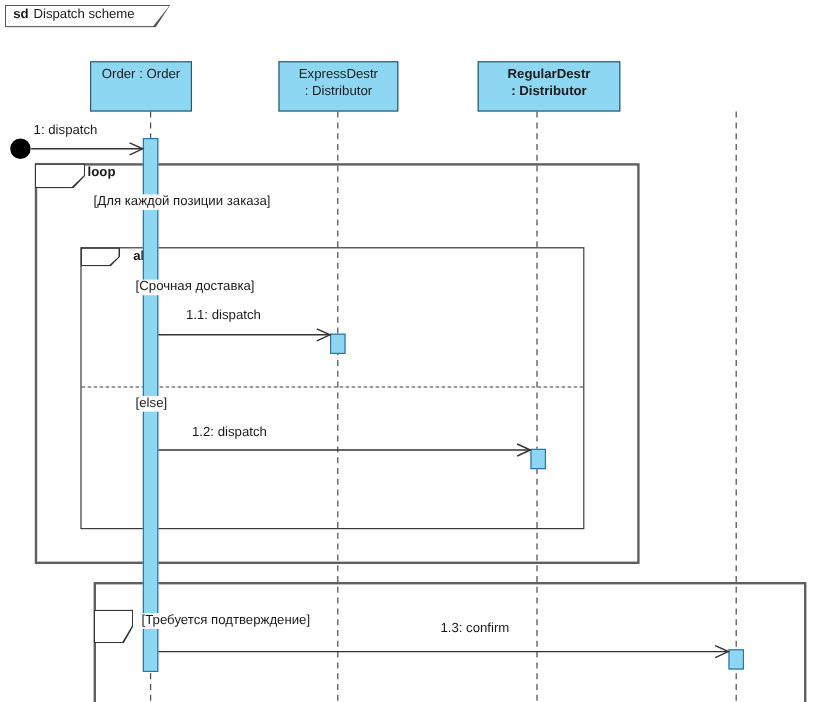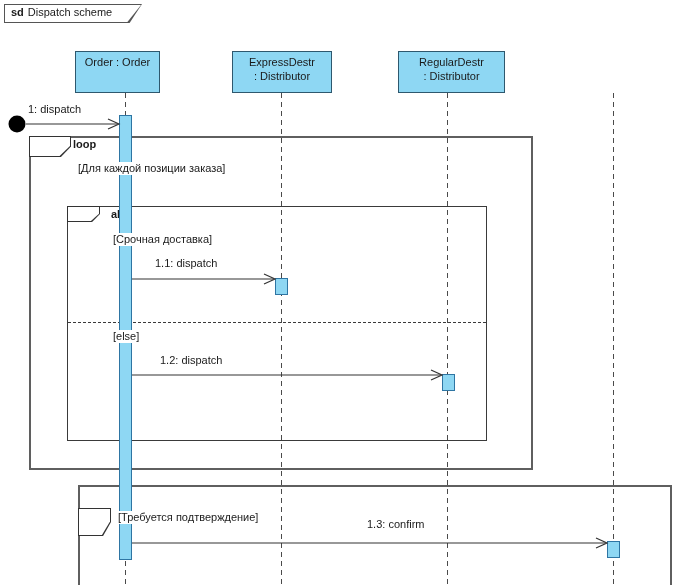--- a/index.html
+++ b/index.html
@@ -6,21 +6,21 @@
   .canvas{position:relative;width:680px;height:585px;background:#ffffff;overflow:hidden;
           font-family:"Liberation Sans",sans-serif;font-size:11px;color:#1a1a1a;}
   svg.layer{position:absolute;left:0;top:0;}
 
   
   .head{position:absolute;top:51px;height:42px;background:var(--shape-fill,#8ED7F3);
         border:1px solid var(--shape-border,#2E586E);box-sizing:border-box;
         text-align:center;line-height:14px;padding-top:3px;}
   #head-order{left:75px;width:85px;}
   #head-express{left:232px;width:100px;}
-  #head-regular{left:398px;width:107px;}
+  #head-regular{left:398px;width:119px;font-weight:bold;}
   #head-message{left:565px;width:98px;}
 
   
   .frag{position:absolute;box-sizing:border-box;}
   #frag-loop{left:29px;top:136px;width:504px;height:334px;border:2px solid var(--frame-border,#5F5F5F);}
   #frag-alt{left:67px;top:206px;width:420px;height:235px;border:1px solid #3a3a3a;}
   #alt-divider{left:68px;top:322px;width:418px;height:0;border-top:1px dashed #3a3a3a;}
   #frag-opt{left:78px;top:485px;width:594px;height:110px;border:2px solid var(--frame-border,#5F5F5F);}
 
   

